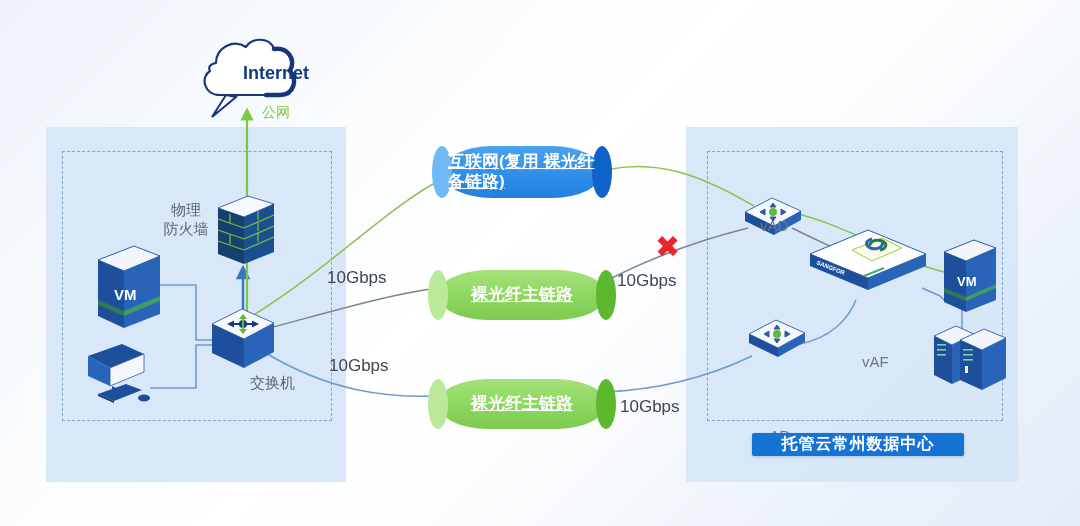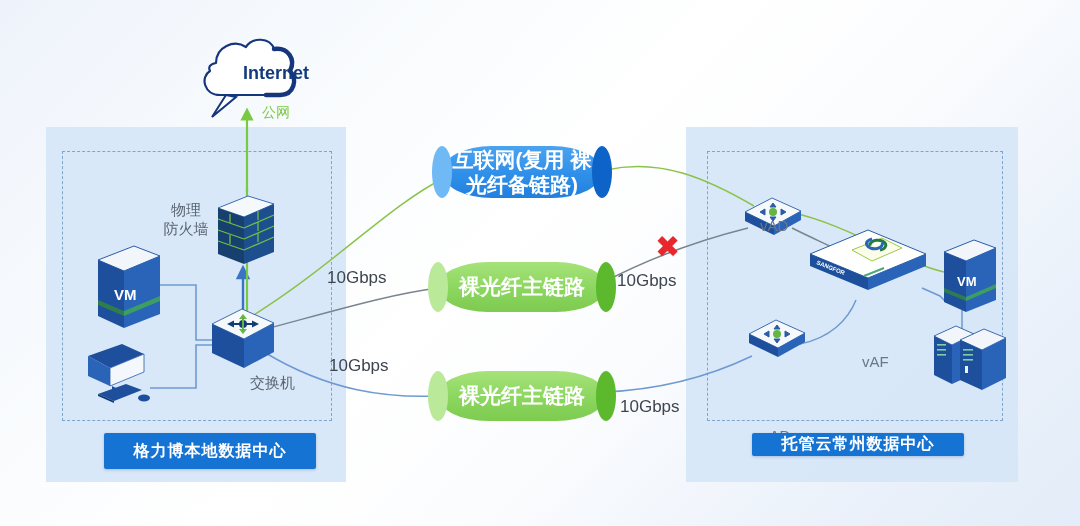--- a/index.html
+++ b/index.html
@@ -73,26 +73,27 @@
     color: #133c7d;
     font-size: 18px;
     font-weight: bold;
   }
   
   .cyl {
     position: absolute;
     display: flex;
     align-items: center;
     justify-content: center;
-    text-align: center;
+    text-align: left;
     color: #ffffff;
     font-weight: bold;
-    font-size: 21px;
+    font-size: 17px;
     line-height: 1.2;
     border-radius: 50px / 50%;
+    text-decoration: underline;
   }
   .cyl .cap {
     position: absolute;
     right: -10px;
     top: 0;
     width: 20px;
     height: 100%;
     border-radius: 50%;
   }
   .cyl .capL {
@@ -100,21 +101,21 @@
     left: -10px;
     top: 0;
     width: 20px;
     height: 100%;
     border-radius: 50%;
   }
   .cyl .txt { position: relative; z-index: 3; padding: 0 6px; }
   .cyl-blue { background: linear-gradient(180deg,#4ba3ef 0%, #2f8fe8 55%, #2180de 100%); }
   .cyl-blue .cap { background: #0e63c8; }
   .cyl-blue .capL { background: #6fbaf5; }
-  .cyl-green { background: linear-gradient(180deg,#a6e27a 0%, #8bd65f 55%, #7ecb50 100%); }
+  .cyl-green { background: linear-gradient(180deg,#a6e27a 0%, #8bd65f 55%, #7ecb50 100%); margin-top: 8px; }
   .cyl-green .cap { background: #5cb82c; }
   .cyl-green .capL { background: #bbe99a; }
   
   .icon { position: absolute; }
   .redx {
     position: absolute;
     color: #e8262c;
     font-size: 30px;
     font-weight: bold;
     line-height: 1;
@@ -343,20 +344,17 @@
       <polygon points="52,28 76,16 76,56 52,68" fill="#2a64b8"></polygon>
       <g fill="#7fd0a0">
         <rect x="33" y="27" width="10" height="1.6"></rect>
         <rect x="33" y="32" width="10" height="1.6"></rect>
         <rect x="33" y="37" width="10" height="1.6"></rect>
       </g>
       <rect x="35" y="44" width="3" height="7" fill="#e8f4ff"></rect>
     </svg>
   </div>
 
-  <div class="dc-badge" style="left:104px; top:433px; width:212px; height:36px;">
-    <span>格力博本地数据中心</span>
-  </div>
   <div class="dc-badge" style="left:752px; top:433px; width:212px; height:23px;">
     <span>托管云常州数据中心</span>
   </div>
 
 </div>
 
 </body></html>

